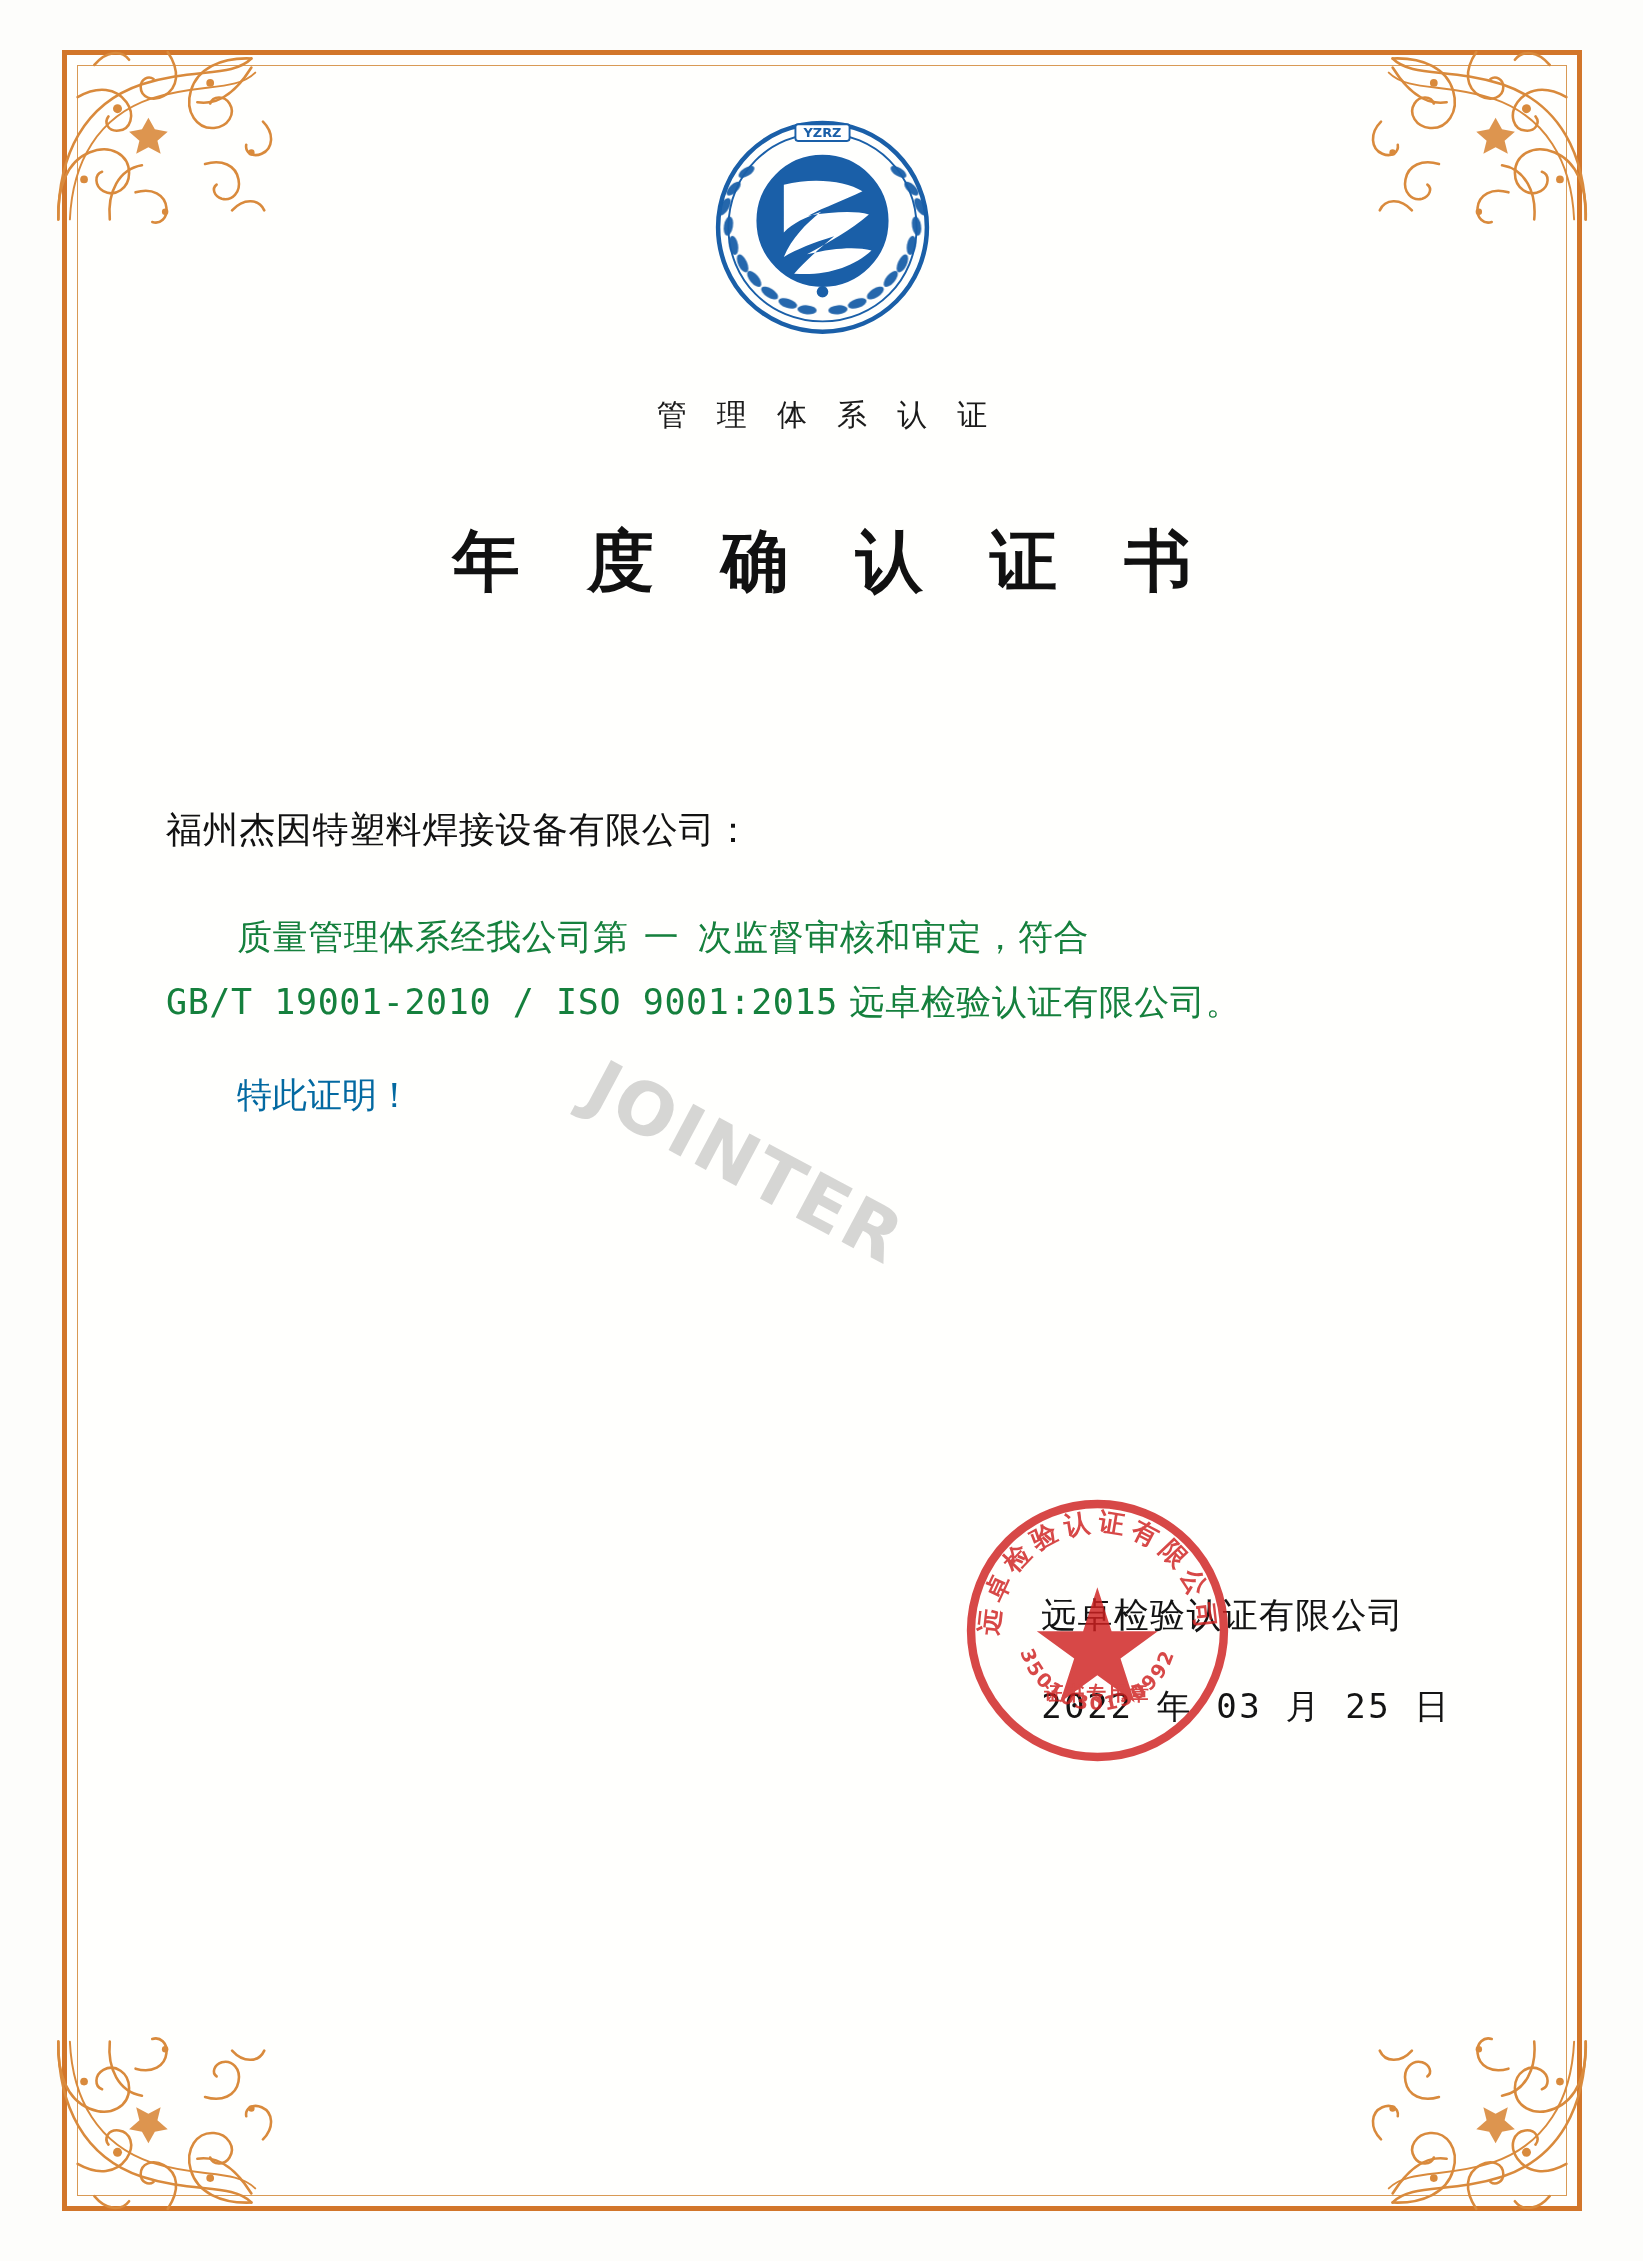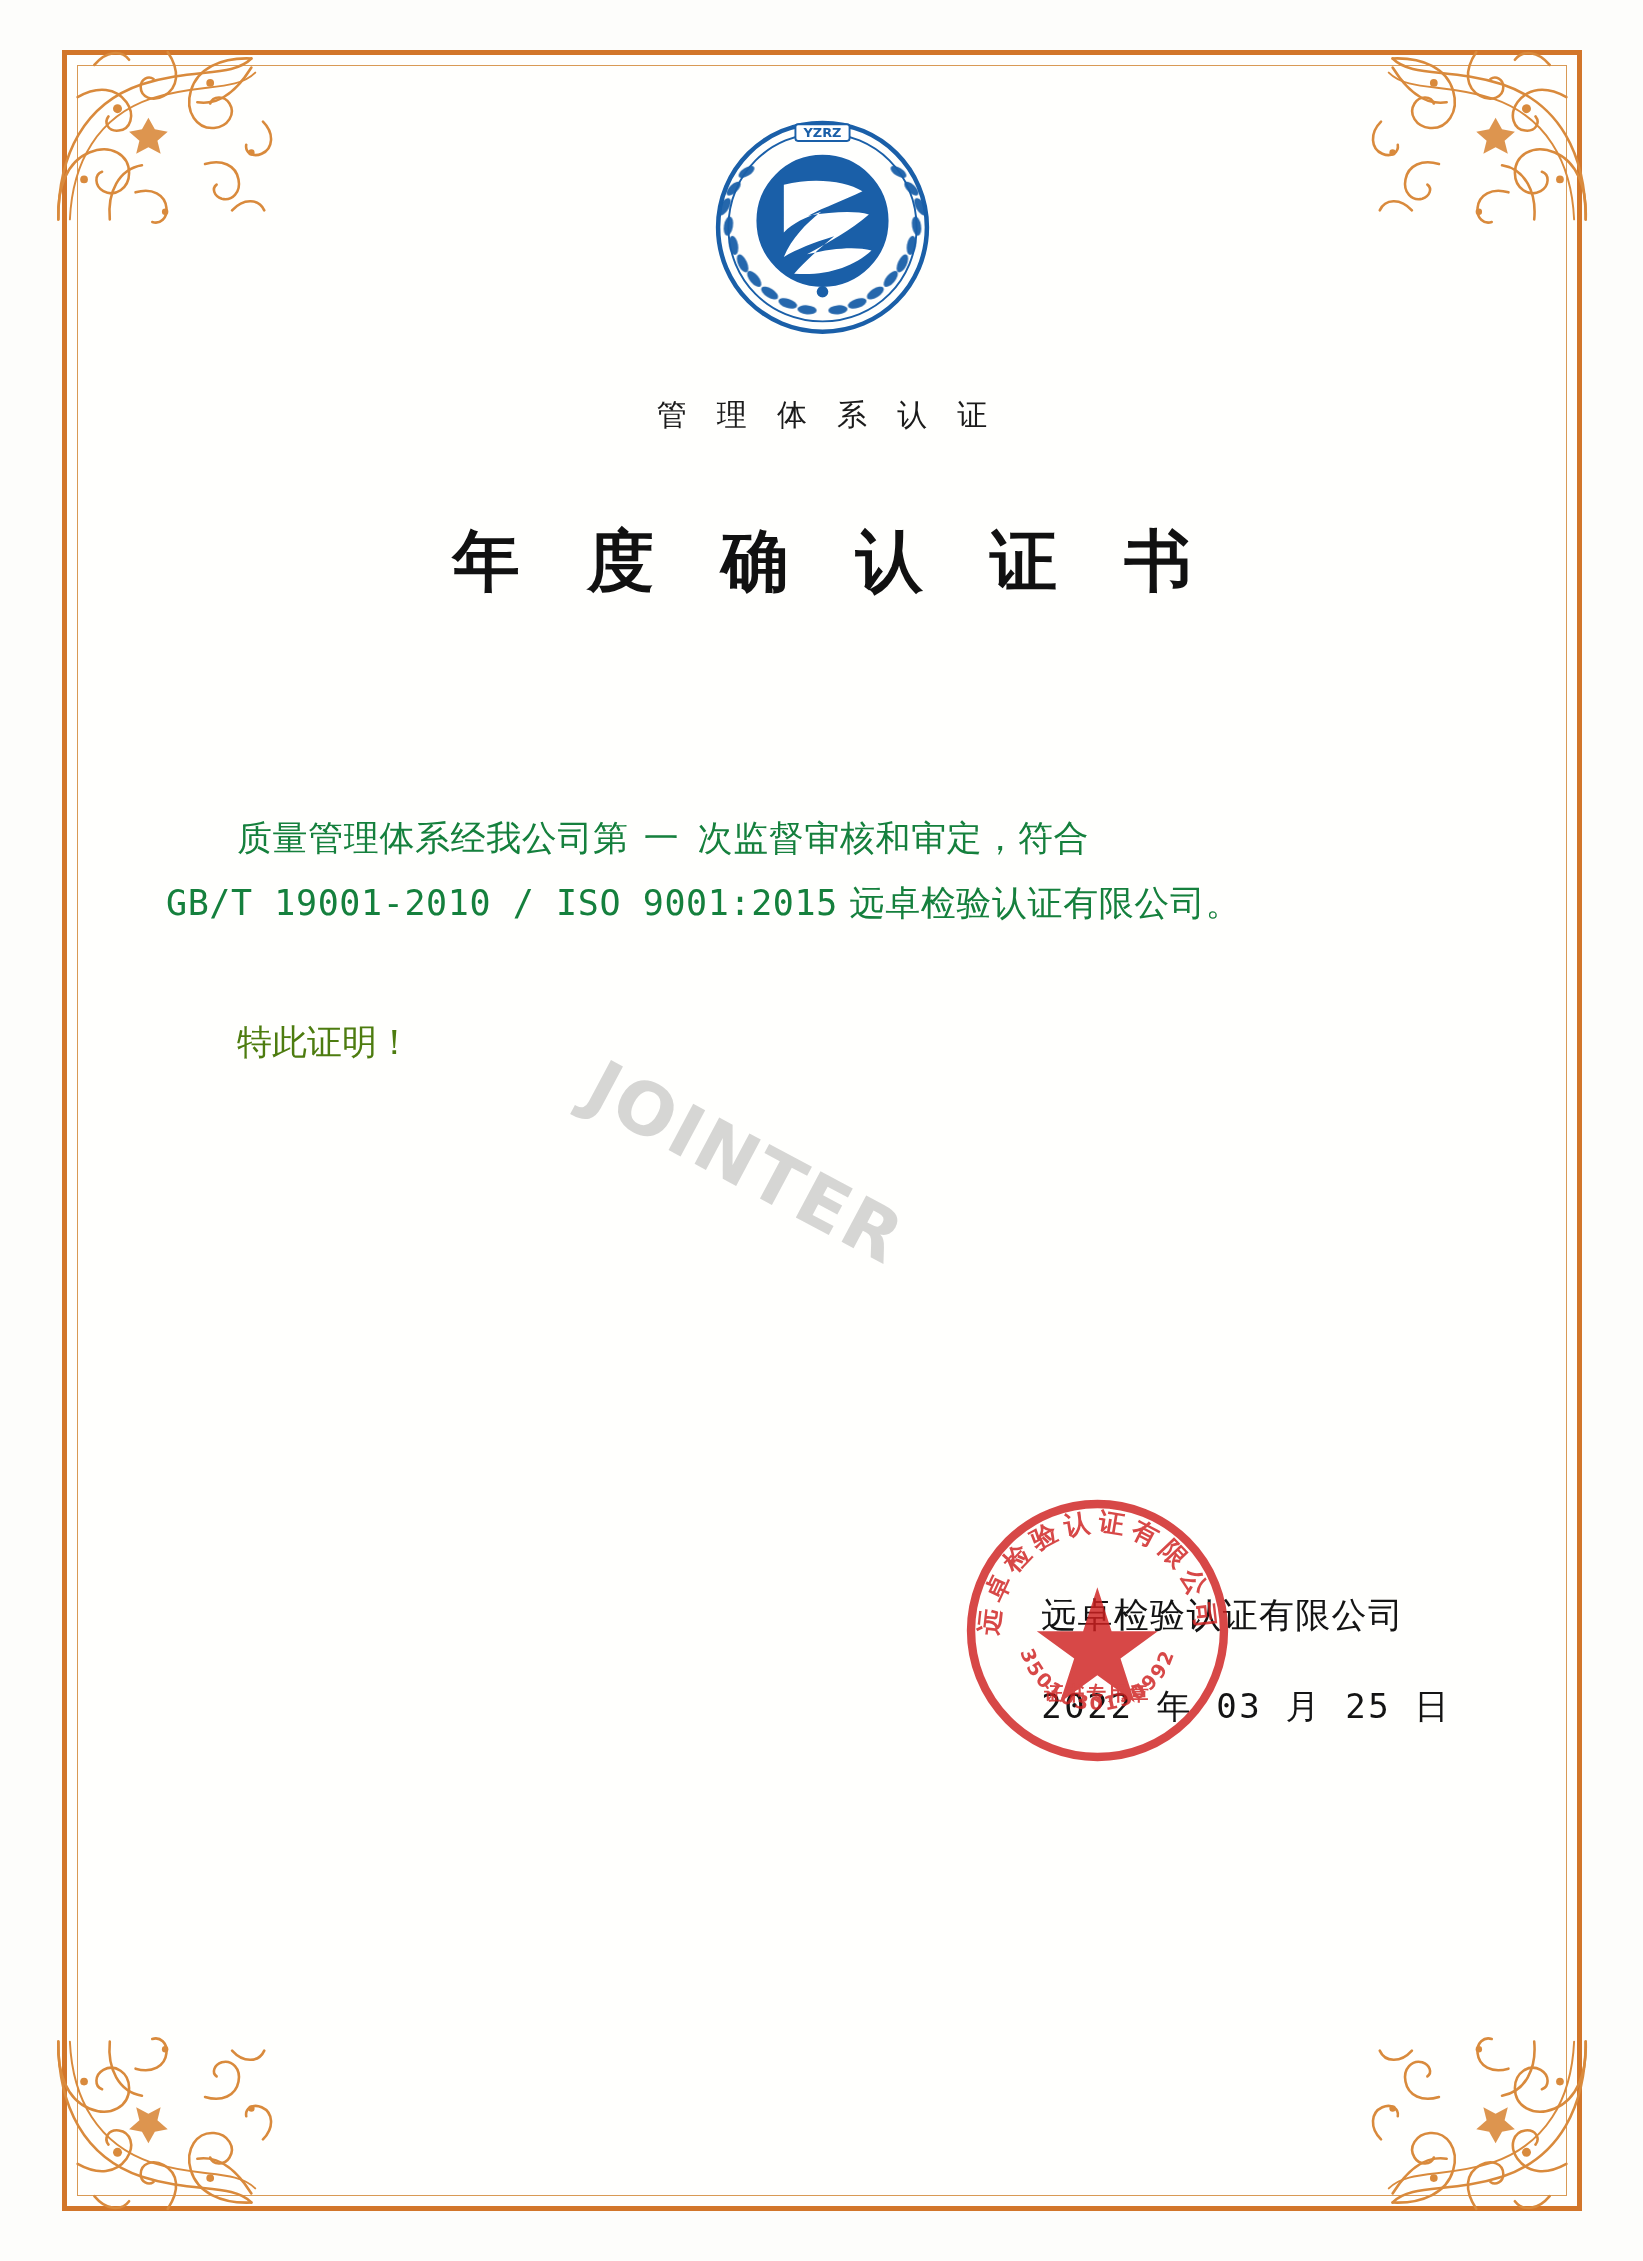--- a/index.html
+++ b/index.html
@@ -122,24 +122,24 @@
     line-height: 1.85;
     letter-spacing: 0.6px;
   }
   .para .indent { display: inline-block; width: 71px; }
   .para .spaced { letter-spacing: 3.9px; }
   .mono-std {
     font-family: "DejaVu Sans Mono", "Liberation Mono", monospace;
     letter-spacing: 0.6px;
   }
   .closing {
-    margin-top: 83px;
+    margin-top: 37px;
     font-family: Liberation Sans, sans-serif;
     font-size: 35px;
-    color: #4d7c0f;
+    color: #0369a1;
   }
   .closing .indent { display: inline-block; width: 71px; }
 
   
   .watermark {
     position: absolute;
     left: 612px;
     top: 1044px;
     font-family: "DejaVu Sans", "Liberation Sans", sans-serif;
     font-size: 72px;
@@ -387,20 +387,21 @@
 
       <rect x="168" y="22" width="84" height="26" rx="4" fill="#ffffff" stroke="#1a5fa8" stroke-width="3"></rect>
       <text x="210" y="42" text-anchor="middle" font-family="DejaVu Sans, sans-serif" font-size="20" font-weight="bold" fill="#1a5fa8">YZRZ</text>
     </svg>
     <div class="emblem-caption">管 理 体 系 认 证</div>
   </div>
 
   <div class="cert-title">年 度 确 认 证 书</div>
 
   <div class="body-block">
+    <div class="addressee">福州杰因特塑料焊接设备有限公司：</div>
 
     <div class="para">
       <span class="indent"></span><span>质量管理体系经我公司第</span><span class="spaced">&nbsp;</span><span class="spaced">一</span><span class="spaced">&nbsp;</span><span>次监督审核和审定，符合</span><br>
       <span class="mono-std">GB/T 19001-2010 / ISO 9001:2015</span>
       <span>远卓检验认证有限公司。</span>
     </div>
 
     <div class="closing">
       <span class="indent"></span><span>特此证明！</span>
     </div>

